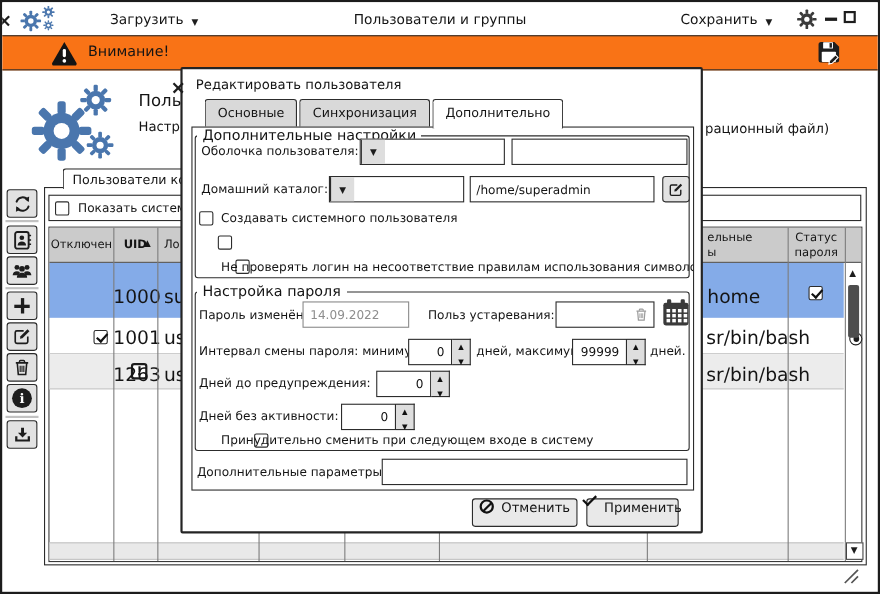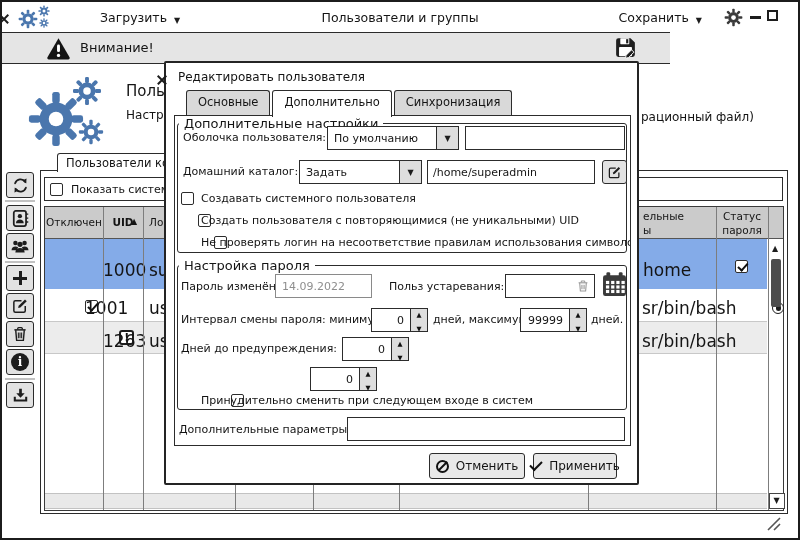--- a/index.html
+++ b/index.html
@@ -12,21 +12,21 @@
   .t-label{font-size:12.5px;white-space:nowrap}
   .menu-btn{position:absolute;top:6px;display:flex;align-items:center;gap:7px;cursor:default}
   .caret::before{content:"▼";font-size:8px;color:#1d1d1d}
   .t-title{position:absolute;left:50%;top:8px;transform:translateX(-50%);font-size:12.5px;white-space:nowrap}
   .ic-x{position:relative;width:12px;height:12px;display:inline-block}
   .ic-x::before,.ic-x::after{content:"";position:absolute;left:0;top:5px;width:12px;height:1.8px;background:#1d1d1d}
   .ic-x::before{transform:rotate(45deg)}.ic-x::after{transform:rotate(-45deg)}
   .ic-min{position:absolute;width:11px;height:2.6px;background:#1d1d1d}
   .ic-max{position:absolute;width:11px;height:11px;border:2px solid #1d1d1d;background:#fff}
   
-  .warnbar{position:absolute;left:0;top:30px;width:668px;height:32px;background:#e5e5e5;
+  .warnbar{position:absolute;left:0;top:30px;width:796px;height:32px;background:#f97316;
            border-top:1.6px solid #2b2b2b;border-bottom:1.6px solid #2b2b2b}
   
   .side-btn{position:absolute;left:4px;width:28px;height:26px;background:#e2e2e2;border:1.8px solid #2b2b2b;
             border-radius:3px;display:grid;place-items:center}
   .side-sep{position:absolute;left:3px;width:30px;height:2px;background:#c2c2c2}
   .ic-plus{position:relative;width:14px;height:14px}
   .ic-plus::before,.ic-plus::after{content:"";position:absolute;background:#1d1d1d}
   .ic-plus::before{left:5.5px;top:0;width:3.4px;height:14px}
   .ic-plus::after{left:0;top:5.5px;width:14px;height:3.4px}
   .ic-info{width:18px;height:18px;border-radius:50%;background:#1d1d1d;display:grid;place-items:center}
@@ -73,21 +73,21 @@
   .dd-btn::before{content:"▼";font-size:8px;color:#1d1d1d}
   .spin{position:absolute;display:flex;height:24px}
   .sp-val{border:1.7px solid #2c2c2c;background:#fff;display:flex;align-items:center;justify-content:flex-end;
           padding:0 6px;font-size:11px}
   .sp-btns{width:17px;border:1.7px solid #2c2c2c;border-left:none;background:#dedede;
            display:flex;flex-direction:column;align-items:center;justify-content:center;gap:1px}
   .sp-u::before{content:"▲";font-size:6.5px;line-height:6px;color:#111}
   .sp-d::before{content:"▼";font-size:6.5px;line-height:6px;color:#111}
   .sqbtn{position:absolute;width:25px;height:24px;background:#e2e2e2;border:1.7px solid #2c2c2c;
          border-radius:3px;display:grid;place-items:center}
-  .dbtn{position:absolute;height:26px;display:flex;align-items:center;justify-content:center;gap:7px;
+  .dbtn{position:absolute;height:26px;display:flex;align-items:flex-start;justify-content:center;gap:7px;
         background:#e9e9e9;border:1.8px solid #2c2c2c;border-radius:3px;font-size:12px;white-space:nowrap}
   .ic-cancel{position:relative;width:13px;height:13px;border:2px solid #111;border-radius:50%;flex:none}
   .ic-cancel::after{content:"";position:absolute;left:-1.2px;top:3.8px;width:12px;height:2px;background:#111;transform:rotate(-45deg)}
   .ic-check{width:12px;height:7px;border-left:2.6px solid #111;border-bottom:2.6px solid #111;
             transform:rotate(-45deg);margin-top:-4px;flex:none}
   .gray{color:#8e8e8e}
 </style>
 </head>
 <body>
 
@@ -294,21 +294,21 @@
     <span class="th" style="left:671px;width:52px;top:3px;text-align:center">Статус</span>
     <span class="th" style="left:671px;width:52px;top:17px;text-align:center">пароля</span>
 
     
     <span class="tcell" style="left:58px;width:40px;top:53px;text-align:center">1000</span>
     <span class="tcell" style="left:104px;top:53px">su</span>
     <span class="tcell" style="left:598px;top:53px">home</span>
     <span class="cbx on abs" style="left:690px;top:51px"></span>
     
     <span class="cbx on abs" style="left:22px;top:91px"></span>
-    <span class="tcell" style="left:40px;width:40px;top:91px;">1001</span>
+    <span class="tcell" style="left:58px;width:40px;top:91px;">1001</span>
     <span class="tcell" style="left:104px;top:91px">us</span>
     <span class="tcell" style="left:597px;top:91px">sr/bin/bash</span>
     <span class="rad on abs" style="left:691px;top:92px"></span>
     
     <span class="excl abs" style="left:21px;top:123px"></span>
     <span class="tcell" style="left:58px;width:40px;top:124px;text-align:center">1263</span>
     <span class="tcell" style="left:104px;top:124px">us</span>
     <span class="tcell" style="left:597px;top:124px">sr/bin/bash</span>
     
 
@@ -333,54 +333,51 @@
   <svg class="abs" style="right:16px;bottom:6px" width="17" height="17">
     <path d="M15 3L3 15M15 9l-6 6" stroke="#555" stroke-width="1.6" fill="none"></path>
   </svg>
 
   <div class="dialog">
     <span class="dlg-title">Редактировать пользователя</span>
     <span class="ic-x abs" style="right:10px;top:8px"></span>
 
     <div class="tabs">
       <div class="tab">Основные</div>
+      <div class="tab">Синхронизация</div>
       <div class="tab active">Дополнительно</div>
-      <div class="tab">Синхронизация</div>
     </div>
 
     <div class="page">
       
       <fieldset class="grp" style="left:2px;top:0;width:450px;height:137px">
         <legend>Дополнительные настройки</legend>
       </fieldset>
       <span class="lbl" style="left:8px;top:15px">Оболочка пользователя:</span>
       <div class="dd" style="left:152px;top:10px;width:132px">
-        <span class="dd-txt">По умолчанию</span>
         <span class="dd-btn"></span>
       </div>
       <div class="inpbox" style="left:290px;top:10px;width:160px">
         <input value="" style="">
       </div>
       <span class="lbl" style="left:8px;top:49px">Домашний каталог:</span>
       <div class="dd" style="left:124px;top:44px;width:123px">
-        <span class="dd-txt">Задать</span>
         <span class="dd-btn"></span>
       </div>
       <div class="inpbox" style="left:252px;top:44px;width:168px">
         <input value="/home/superadmin" style="">
       </div>
       <div class="sqbtn" style="left:427px;top:44px">
         <svg width="15" height="15" viewBox="0 0 24 24" color="#1d1d1d" fill="#1d1d1d">
             <use href="#pencil-square"></use>
           </svg>
       </div>
       <span class="cbx abs" style="left:6px;top:76px"></span>
       <span class="lbl" style="left:26px;top:76px">Создавать системного пользователя</span>
       <span class="cbx abs" style="left:6px;top:98px"></span>
-      <span class="lbl" style="left:26px;top:98px">Создать пользователя с повторяющимися (не уникальными) UID</span>
       <span class="cbx abs" style="left:6px;top:120px"></span>
       <span class="lbl" style="left:26px;top:120px">Не проверять логин на несоответствие правилам использования символов</span>
 
       
       <fieldset class="grp" style="left:2px;top:142px;width:450px;height:152px">
         <legend>Настройка пароля</legend>
       </fieldset>
       <span class="lbl" style="left:6px;top:164px">Пароль изменён:</span>
       <div class="inpbox" style="left:100px;top:158px;width:97px;border-color:#8a8a8a">
         <span class="gray" style="padding:0 6px;font-size:11px">14.09.2022</span>
@@ -416,30 +413,31 @@
 
       <span class="lbl" style="left:6px;top:226px">Дней до предупреждения:</span>
       <div class="spin" style="left:167px;top:221px">
         <span class="sp-val" style="width:50px">0</span>
         <span class="sp-btns">
           <span class="sp-u"></span>
           <span class="sp-d"></span>
         </span>
       </div>
 
+      <span class="lbl" style="left:6px;top:256px">Дней без активности:</span>
       <div class="spin" style="left:135px;top:251px">
         <span class="sp-val" style="width:50px">0</span>
         <span class="sp-btns">
           <span class="sp-u"></span>
           <span class="sp-d"></span>
         </span>
       </div>
 
       <span class="cbx abs" style="left:6px;top:278px"></span>
-      <span class="lbl" style="left:26px;top:278px">Принудительно сменить при следующем входе в систем</span>
+      <span class="lbl" style="left:26px;top:278px">Принудительно сменить при следующем входе в систему</span>
 
       
       <span class="lbl" style="left:4px;top:307px">Дополнительные параметры:</span>
       <div class="inpbox" style="left:172px;top:301px;width:278px">
         <input value="" style="">
       </div>
     </div>
 
     
     <div class="dbtn" style="left:263px;top:390px;width:96px">

